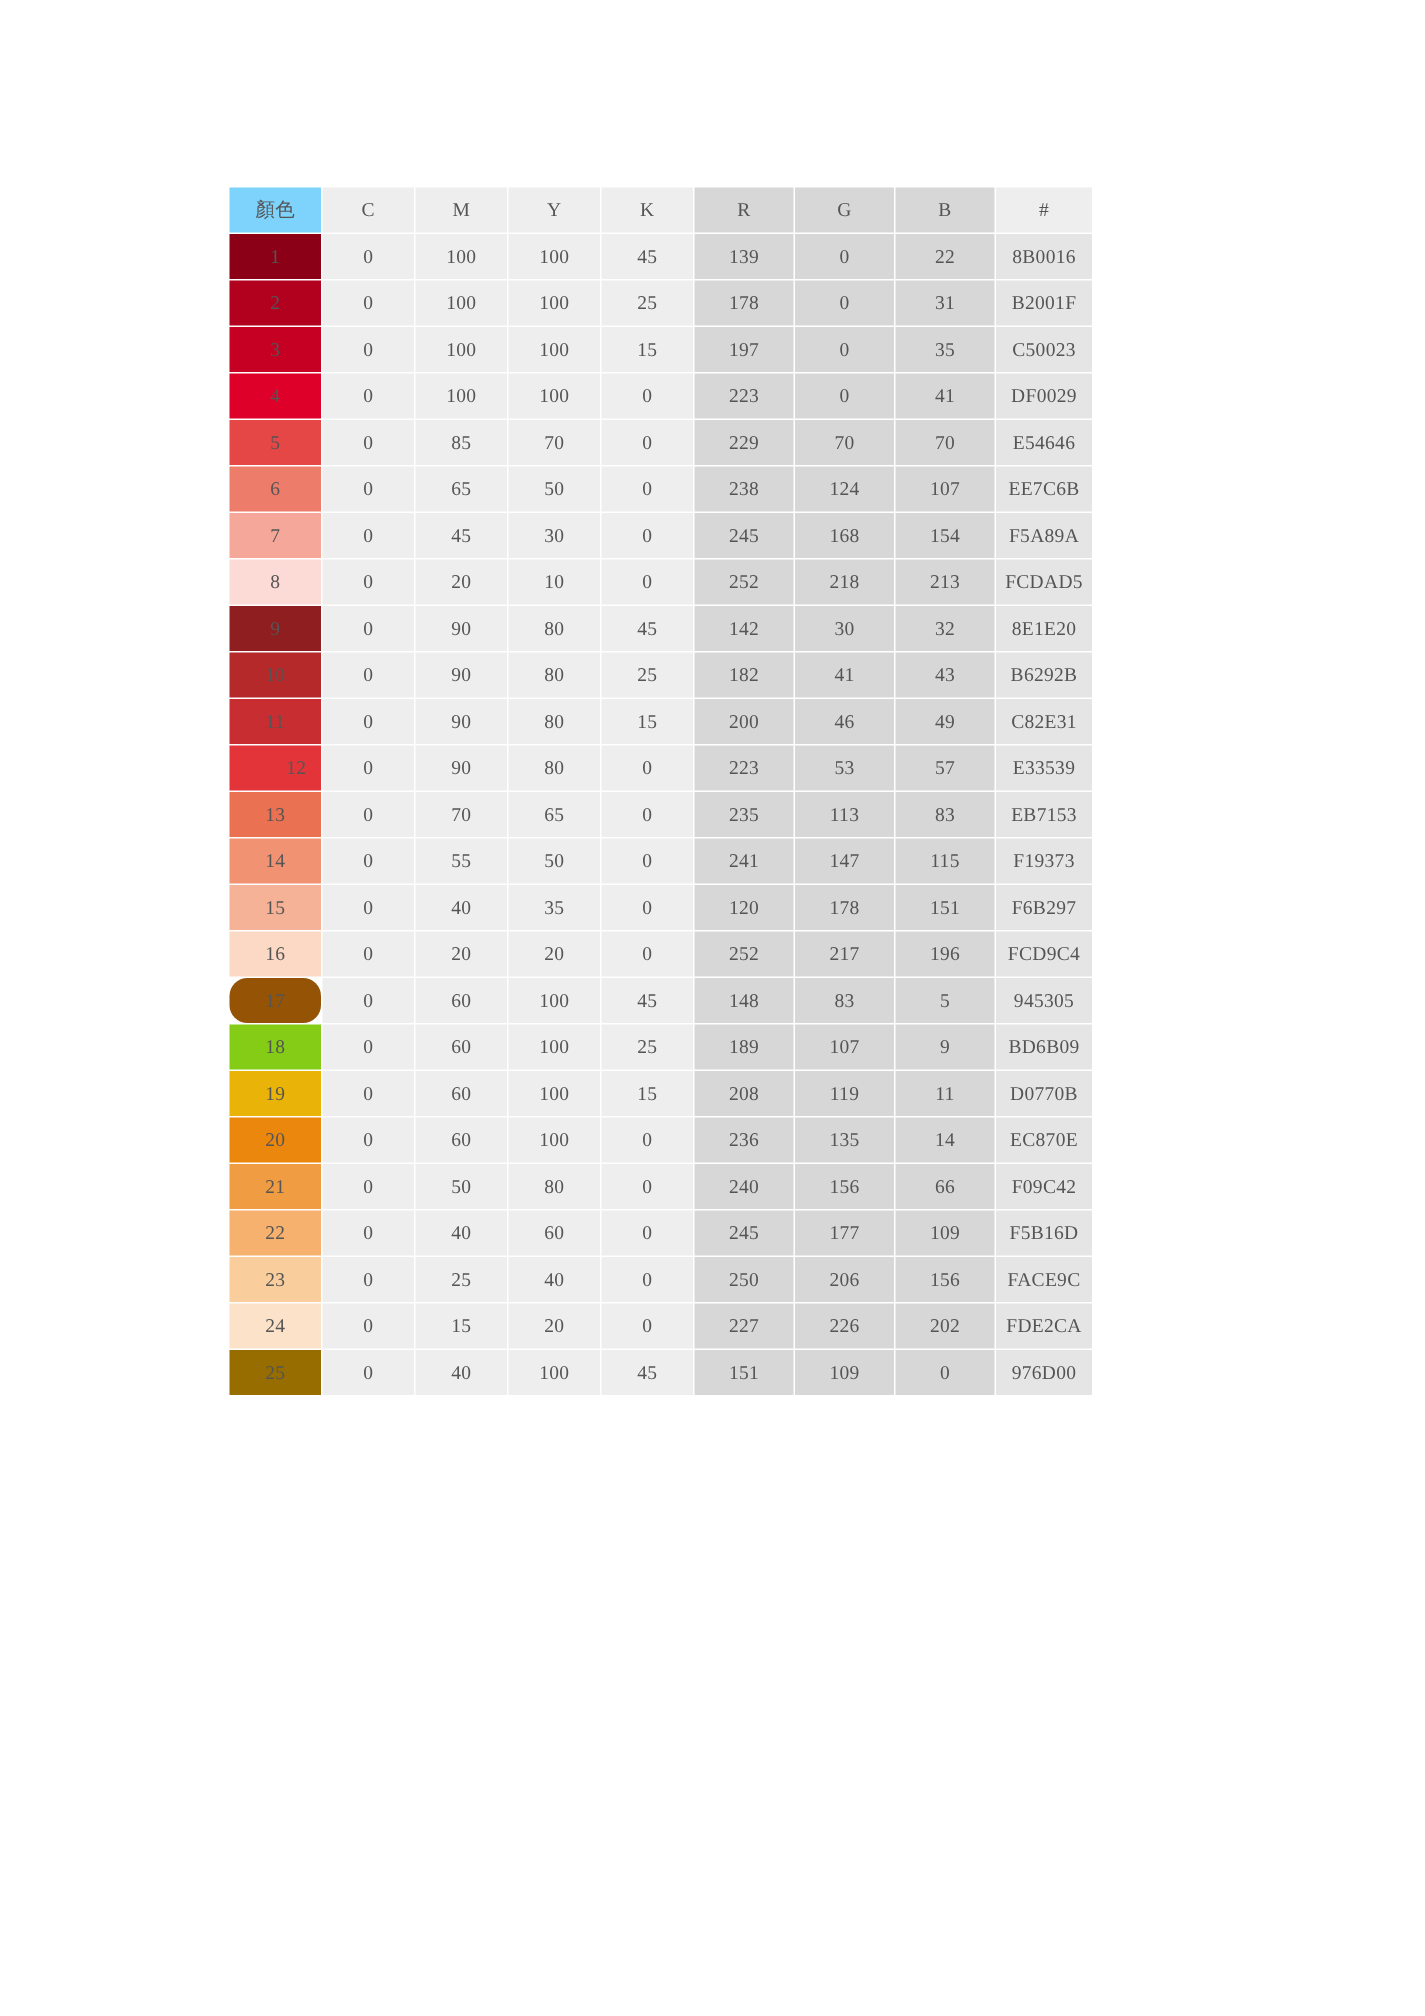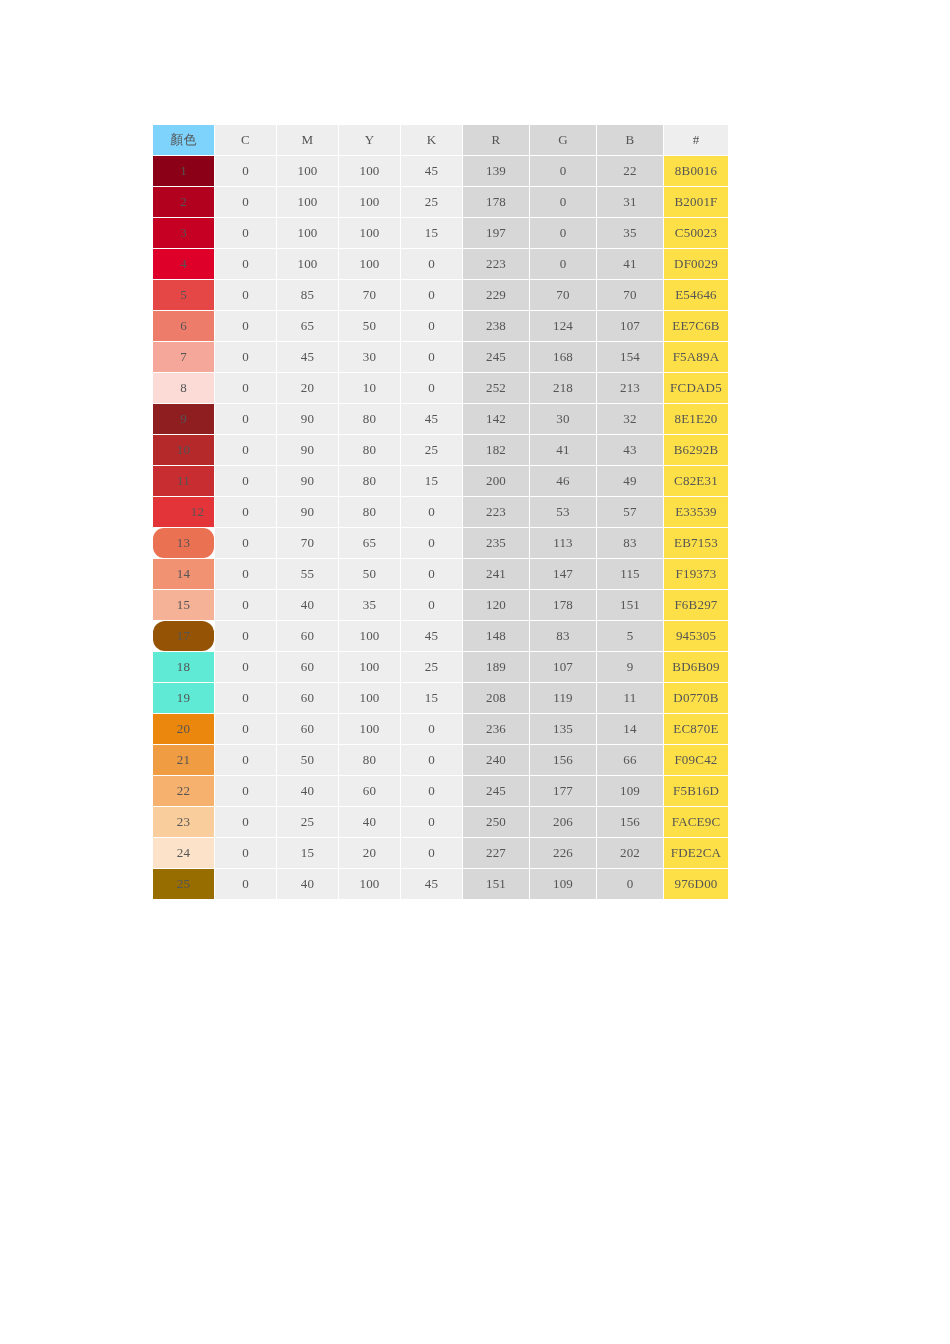--- a/index.html
+++ b/index.html
@@ -86,21 +86,21 @@
 
   
   td.c-swatch {
     position: relative;
     color: #8a8a8a;
     font-size: 13px;
     font-family: "DejaVu Serif", "Liberation Serif", serif;
   }
   td.c-cmyk { background: #eeeeee; }
   td.c-rgb  { background: #d7d7d7; }
-  td.c-hex  { background: #fde047; color: #4a4a4a; font-size: 12.5px; }
+  td.c-hex  { background: #e5e5e5; color: #4a4a4a; font-size: 12.5px; }
 </style>
 </head>
 <body>
 
 <div id="color-table-wrap">
   <table class="color-table">
     <colgroup>
       <col class="col-swatch">
       <col class="col-cmyk">
         <col class="col-cmyk">
@@ -251,21 +251,21 @@
           <td class="c-cmyk">0</td>
           <td class="c-cmyk">90</td>
           <td class="c-cmyk">80</td>
           <td class="c-cmyk">0</td>
           <td class="c-rgb">223</td>
           <td class="c-rgb">53</td>
           <td class="c-rgb">57</td>
           <td class="c-hex">E33539</td>
         </tr>
         <tr>
-          <td class="c-swatch" style="background: rgb(235, 113, 83); border-radius: 11px;">13</td>
+          <td class="c-swatch" style="background: rgb(235, 113, 83);">13</td>
           <td class="c-cmyk">0</td>
           <td class="c-cmyk">70</td>
           <td class="c-cmyk">65</td>
           <td class="c-cmyk">0</td>
           <td class="c-rgb">235</td>
           <td class="c-rgb">113</td>
           <td class="c-rgb">83</td>
           <td class="c-hex">EB7153</td>
         </tr>
         <tr>
@@ -282,45 +282,56 @@
         <tr>
           <td class="c-swatch" style="background: rgb(246, 178, 151);">15</td>
           <td class="c-cmyk">0</td>
           <td class="c-cmyk">40</td>
           <td class="c-cmyk">35</td>
           <td class="c-cmyk">0</td>
           <td class="c-rgb">120</td>
           <td class="c-rgb">178</td>
           <td class="c-rgb">151</td>
           <td class="c-hex">F6B297</td>
+        </tr>
+        <tr>
+          <td class="c-swatch" style="background: rgb(252, 217, 196);">16</td>
+          <td class="c-cmyk">0</td>
+          <td class="c-cmyk">20</td>
+          <td class="c-cmyk">20</td>
+          <td class="c-cmyk">0</td>
+          <td class="c-rgb">252</td>
+          <td class="c-rgb">217</td>
+          <td class="c-rgb">196</td>
+          <td class="c-hex">FCD9C4</td>
         </tr>
         <tr>
           <td class="c-swatch" style="background: rgb(148, 83, 5); border-radius: 12px;">17</td>
           <td class="c-cmyk">0</td>
           <td class="c-cmyk">60</td>
           <td class="c-cmyk">100</td>
           <td class="c-cmyk">45</td>
           <td class="c-rgb">148</td>
           <td class="c-rgb">83</td>
           <td class="c-rgb">5</td>
           <td class="c-hex">945305</td>
         </tr>
         <tr>
-          <td class="c-swatch" style="background: #5eead4;">18</td>
+          <td class="c-swatch" style="background: #84cc16;">18</td>
           <td class="c-cmyk">0</td>
           <td class="c-cmyk">60</td>
           <td class="c-cmyk">100</td>
           <td class="c-cmyk">25</td>
           <td class="c-rgb">189</td>
           <td class="c-rgb">107</td>
           <td class="c-rgb">9</td>
           <td class="c-hex">BD6B09</td>
         </tr>
         <tr>
-          <td class="c-swatch" style="background: #5eead4;">19</td>
+          <td class="c-swatch" style="background: #eab308;">19</td>
           <td class="c-cmyk">0</td>
           <td class="c-cmyk">60</td>
           <td class="c-cmyk">100</td>
           <td class="c-cmyk">15</td>
           <td class="c-rgb">208</td>
           <td class="c-rgb">119</td>
           <td class="c-rgb">11</td>
           <td class="c-hex">D0770B</td>
         </tr>
         <tr>

